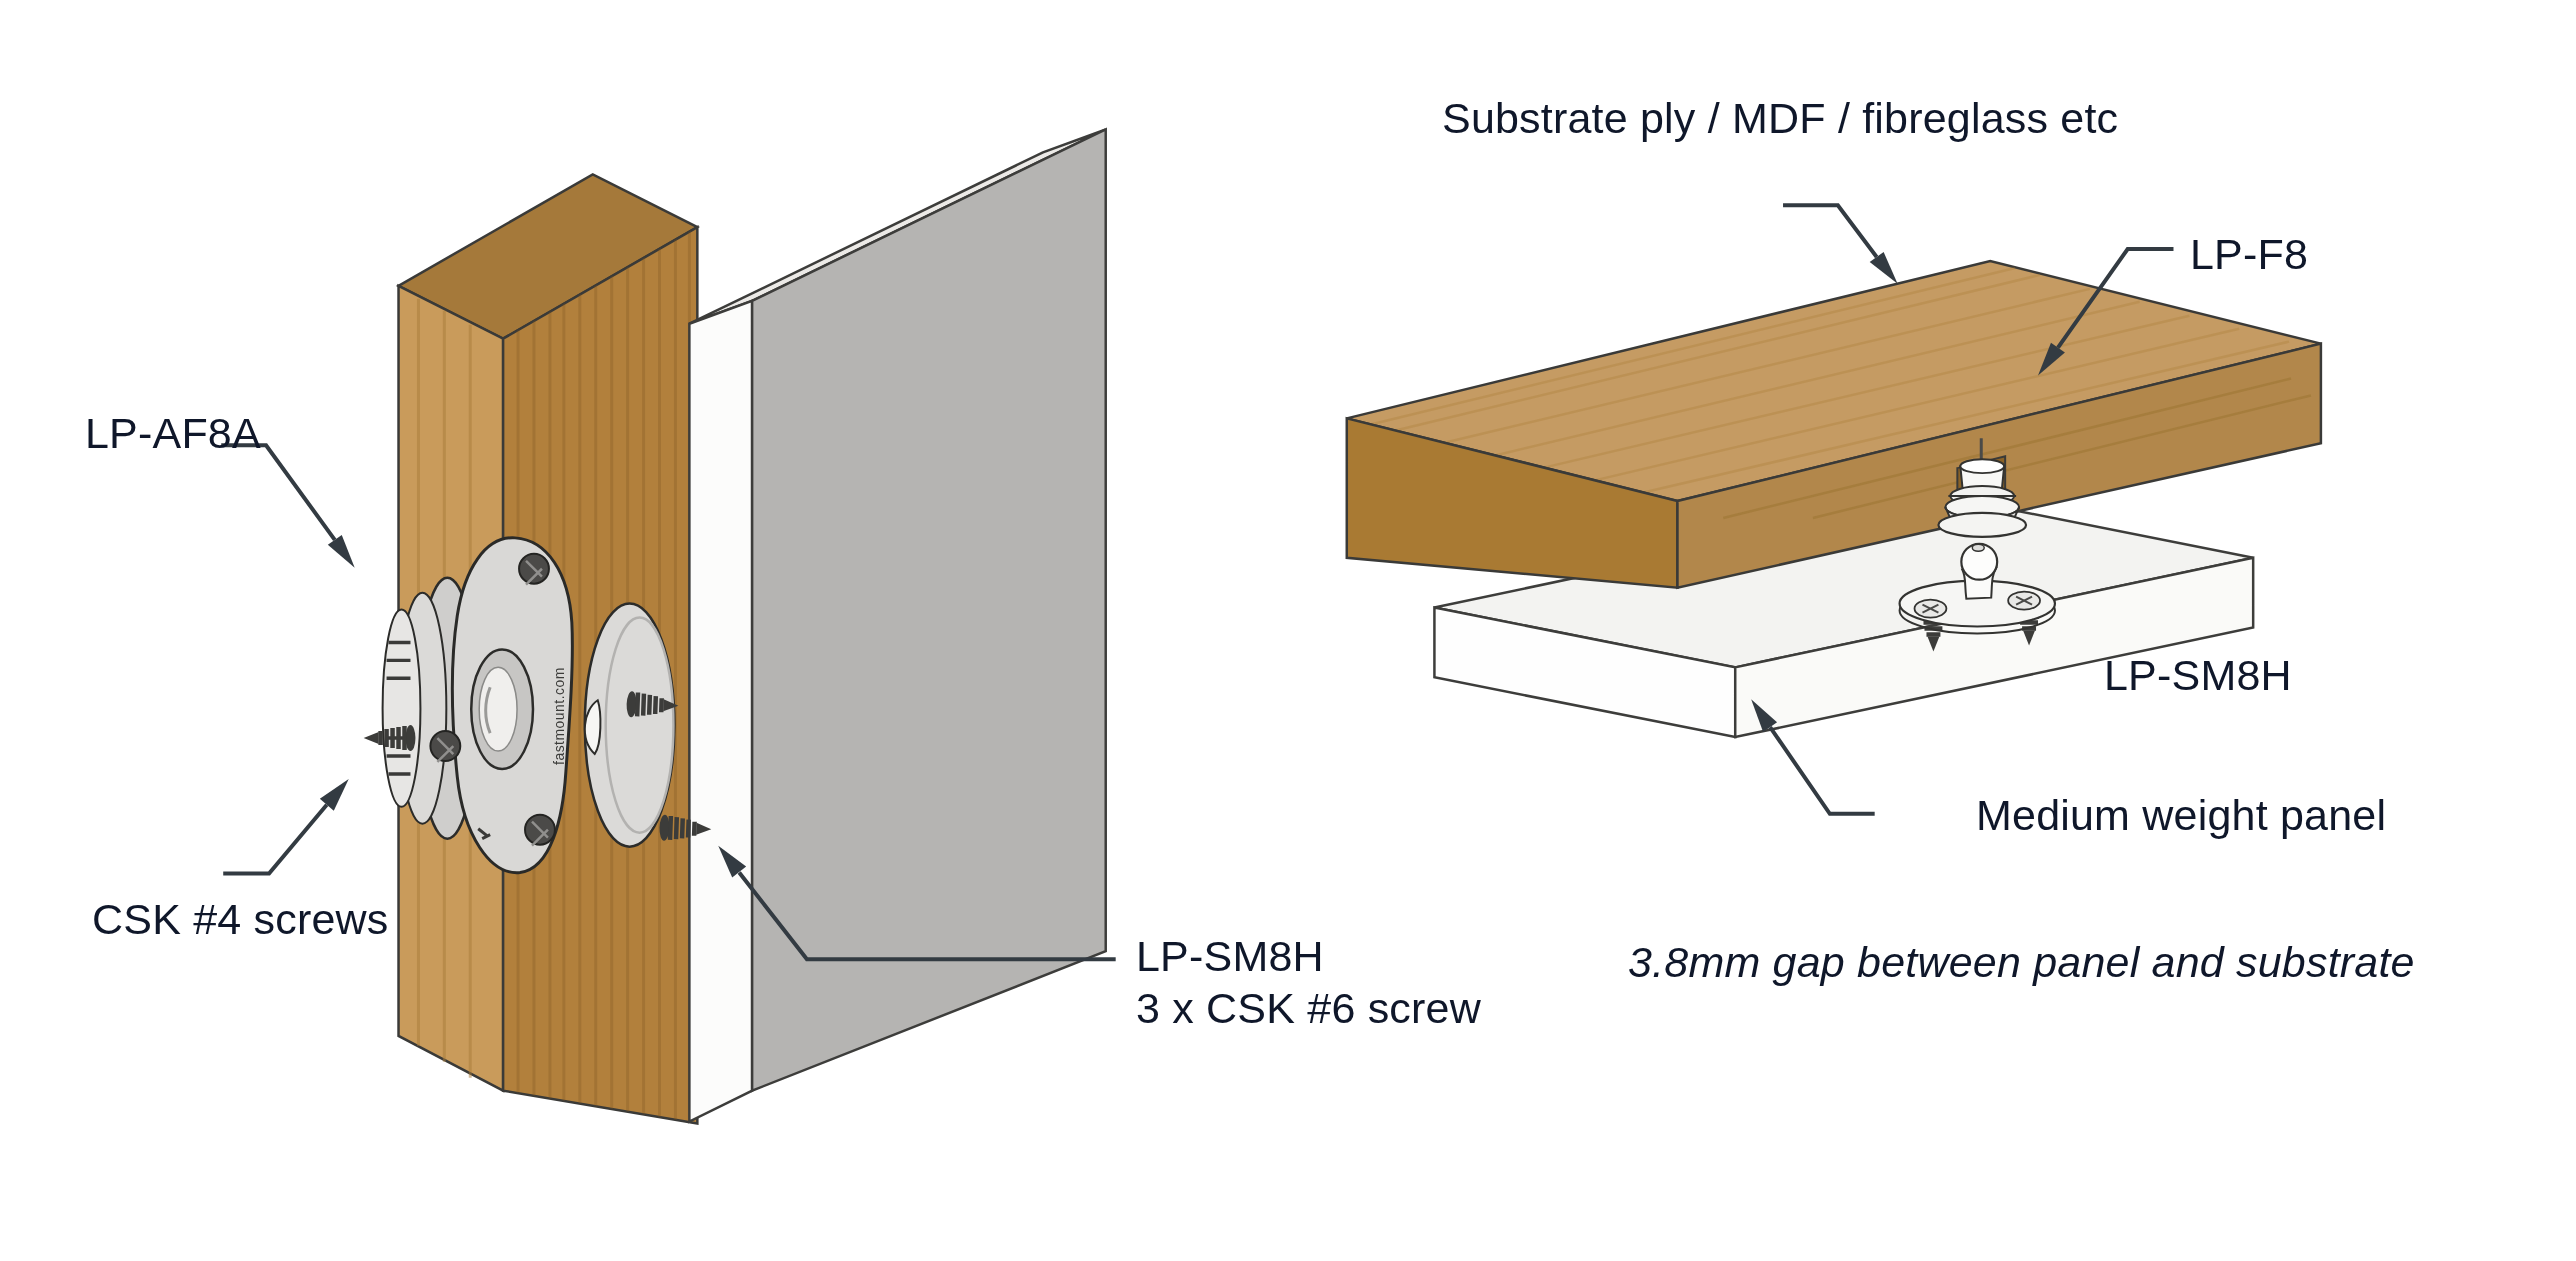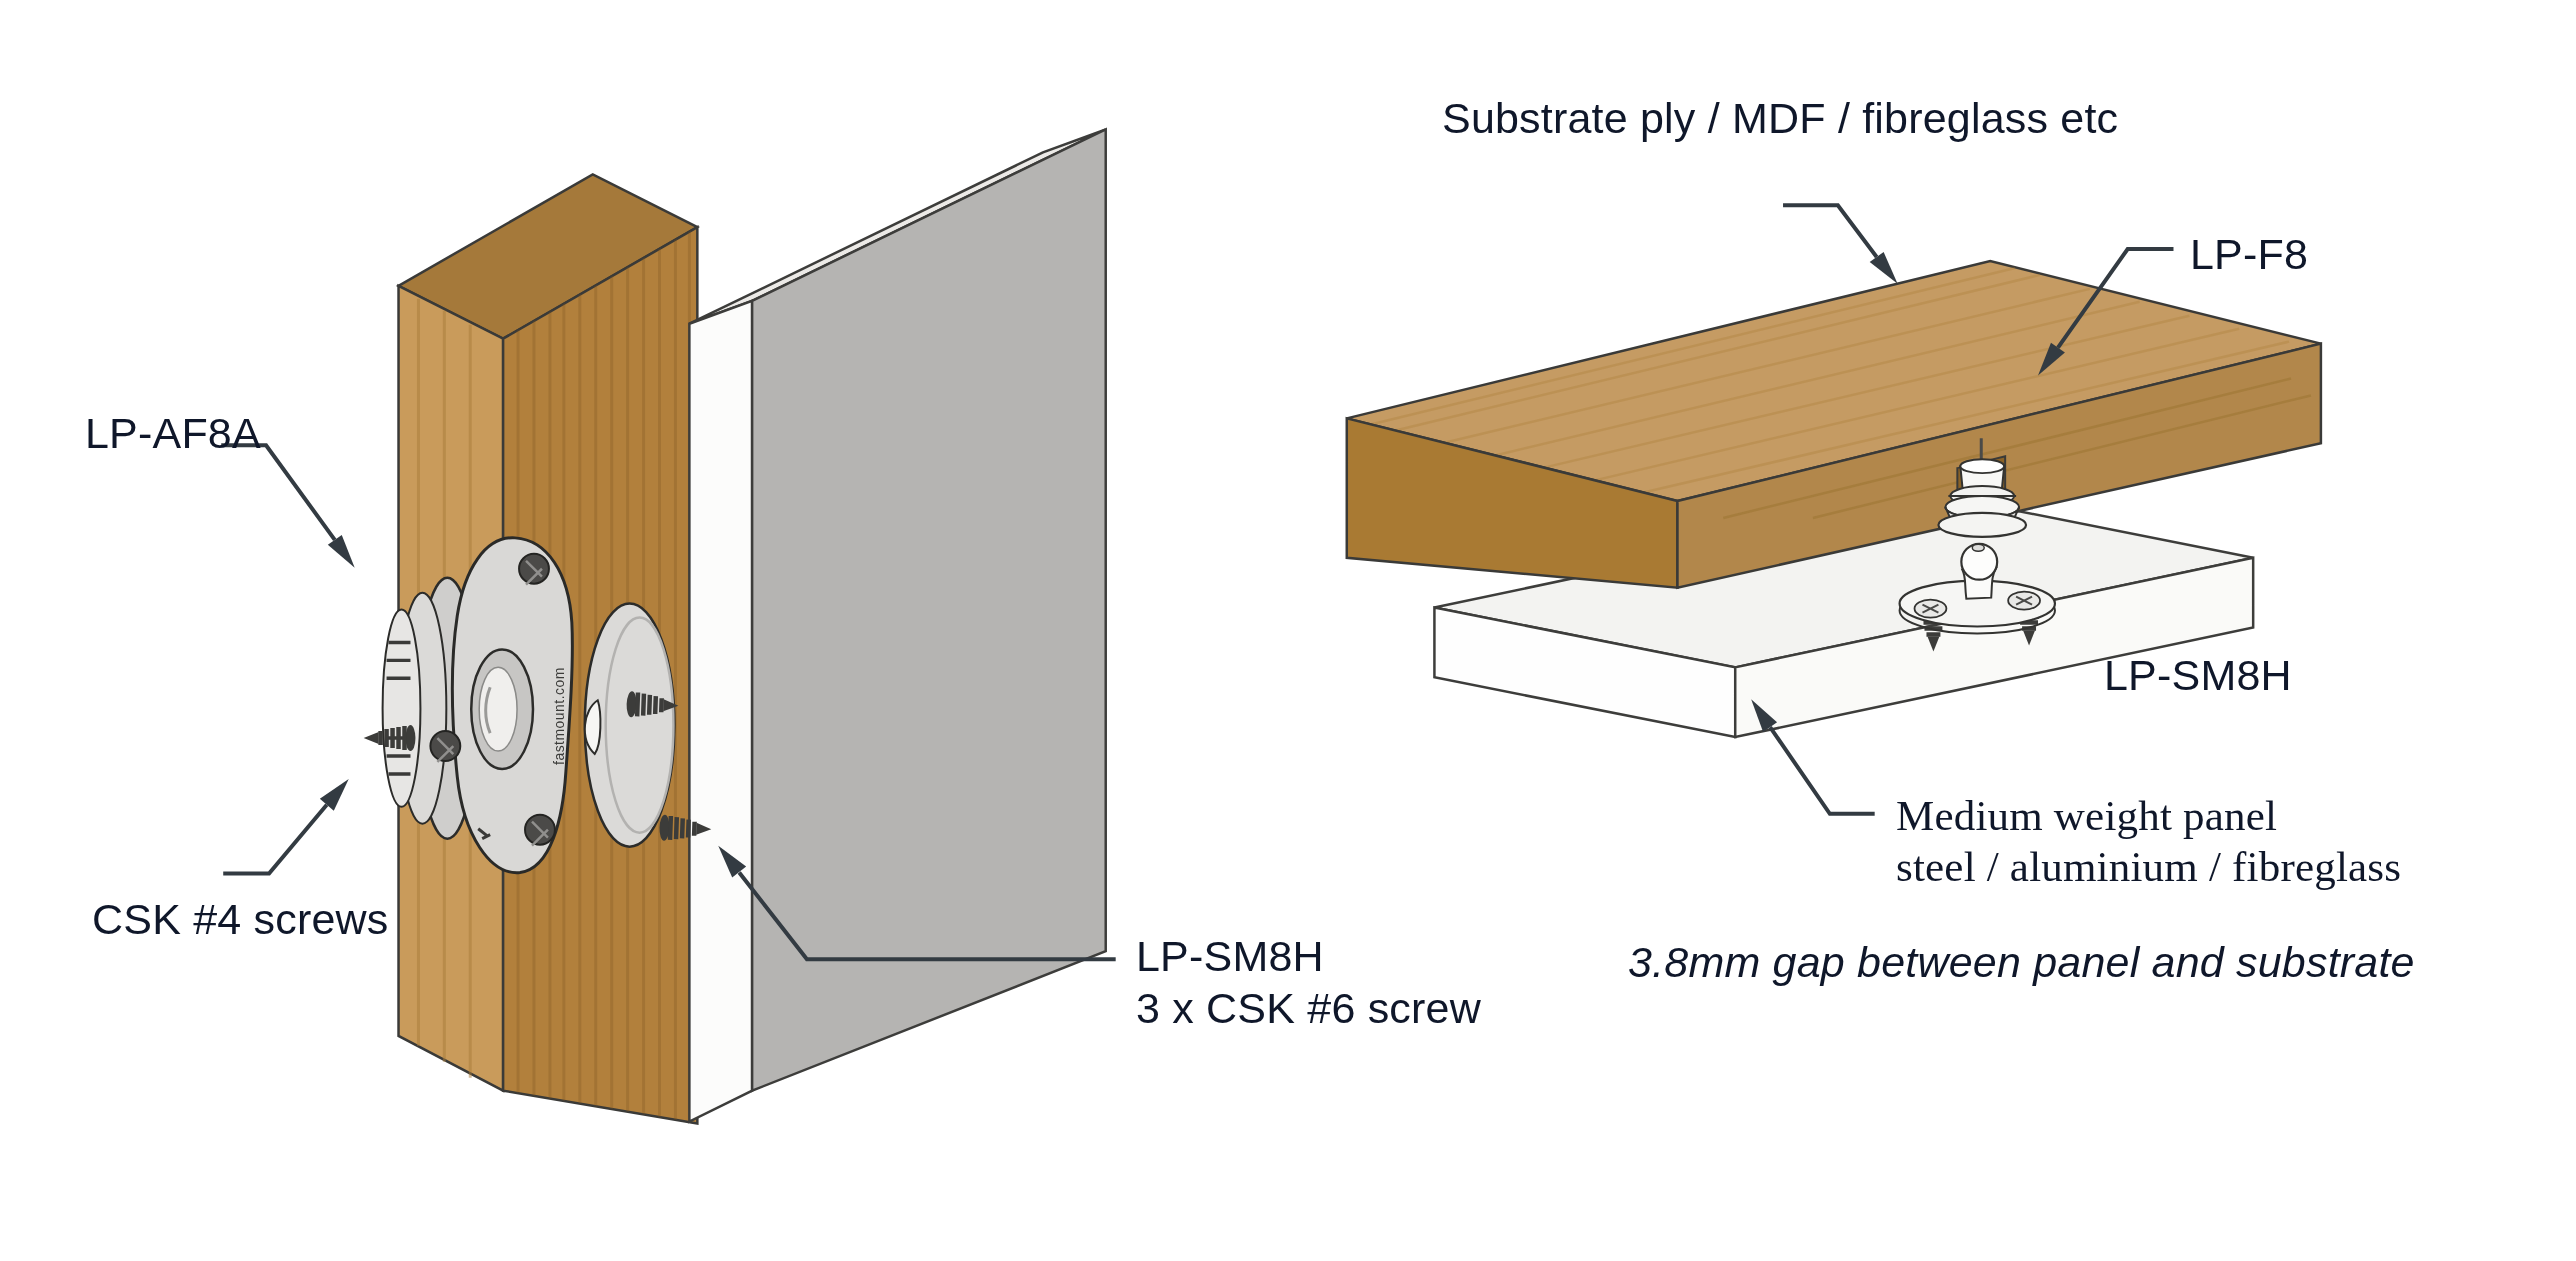--- a/index.html
+++ b/index.html
@@ -174,23 +174,22 @@
   <div>LP-SM8H</div>
   <div>3 x CSK #6 screw</div>
 </div>
 
 <div class="lbl" style="left:1442px;top:92px;">Substrate ply / MDF / fibreglass etc</div>
 
 <div class="lbl" style="left:2190px;top:228px;text-align:right;">LP-F8</div>
 
 <div class="lbl" style="left:2104px;top:649px;">LP-SM8H</div>
 
-<div class="lbl" style="left:1896px;top:790px;line-height:51px;font-family:Liberation Serif, serif;">
+<div class="lbl" style="left:1976px;top:790px;line-height:51px;">
   <div>Medium weight panel</div>
-  <div>steel / aluminium / fibreglass</div>
 </div>
 
 <div class="lbl" style="left:1628px;top:938px;line-height:48px;font-style:italic;">
   <div>3.8mm gap between panel and substrate</div>
 </div>
 
 </div>
 
 
 </body></html>

